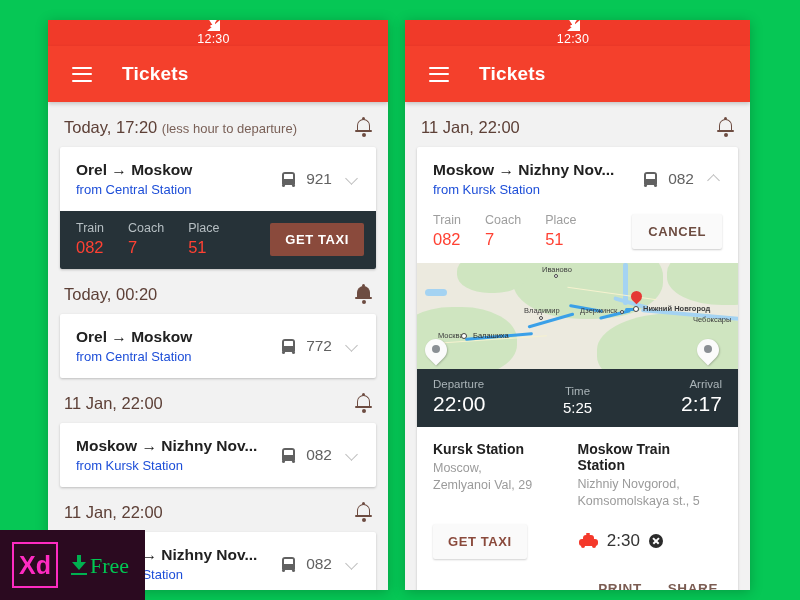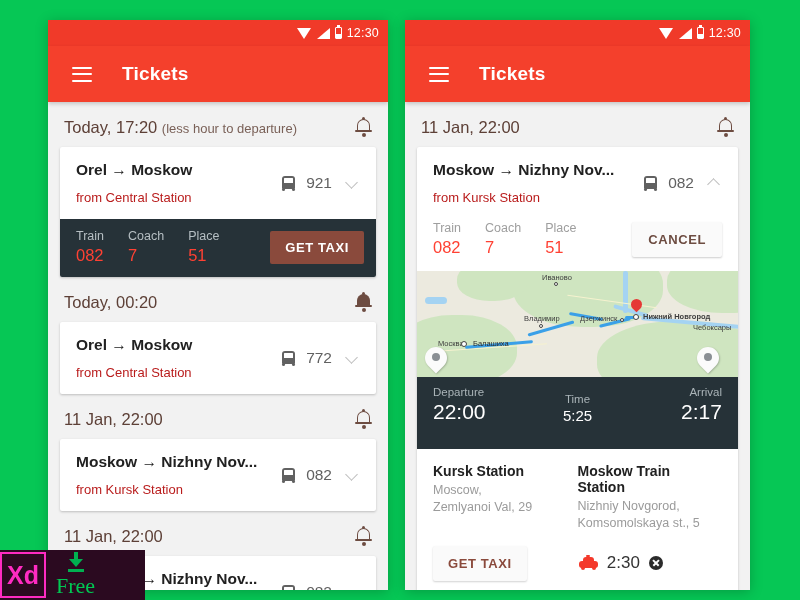--- a/index.html
+++ b/index.html
@@ -19,21 +19,21 @@
     overflow: hidden;
     box-shadow: 0 2px 12px rgba(0,0,0,.22);
   }
   #phone-left  { left: 48px;  top: 20px; }
   #phone-right { left: 405px; top: 20px; width: 345px; }
 
   
   .statusbar {
     height: 26px; background: #f03a29;
     display: flex; align-items: center; justify-content: flex-end;
-    padding-right: 9px; gap: 5px;
+    padding-right: 9px; gap: 5px; flex-direction: column;
   }
   .sb-time { color: #fff; font-size: 12.5px; letter-spacing: .2px; }
   .ic-wifi { width: 15px; height: 11px; position: relative; }
   .ic-wifi::before {
     content: ""; position: absolute; left: 0; top: 0;
     border-left: 7.5px solid transparent; border-right: 7.5px solid transparent;
     border-top: 11px solid #fff;
   }
   .ic-sig { width: 13px; height: 11px; position: relative; }
   .ic-sig::before {
@@ -93,21 +93,21 @@
 
   
   .card {
     background: #fff; margin: 0 12px; border-radius: 2px;
     box-shadow: 0 1px 2.5px rgba(0,0,0,.22);
     overflow: hidden;
   }
   .card-main { display: flex; align-items: center; padding: 14px 18px 14px 16px; }
   .route-wrap { flex: 1; min-width: 0; }
   .route { font-size: 15.5px; color: #212121; font-weight: bold; white-space: nowrap; }
-  .from { font-size: 13px; color: #b91c1c; margin-top: 11px; white-space: nowrap; }
+  .from { font-size: 13px; color: #1d4ed8; margin-top: 3px; white-space: nowrap; }
   .numgrp { display: flex; align-items: center; gap: 10px; margin-right: 14px; }
   .ic-bus { width: 15px; height: 15px; position: relative; flex: none; }
   .ic-bus .body {
     position: absolute; inset: 0 1px 2px 1px; background: #616161;
     border-radius: 3px 3px 1px 1px;
   }
   .ic-bus .win {
     position: absolute; left: 3px; top: 2.5px; right: 3px; height: 4.5px;
     background: #fff; border-radius: .5px;
   }
@@ -188,21 +188,21 @@
     box-shadow: 0 1px 2px rgba(0,0,0,.25);
   }
   .map .wpin .dot {
     position: absolute; left: 7px; top: 6px; width: 8px; height: 8px;
     background: #8a8f94; border-radius: 50%;
   }
 
   
   .times {
     background: #263238; display: flex; align-items: flex-end;
-    padding: 9px 16px 25px 16px;
+    padding: 9px 16px 11px 16px;
   }
   .tcell { flex: 1; }
   .tcell.mid { text-align: center; }
   .tcell.right { text-align: right; }
   .t-lbl { font-size: 11.5px; color: #aab4b8; }
   .t-val { font-size: 21px; color: #fff; margin-top: 2px; }
   .t-val.mid { font-size: 15px; }
   .t-val.right-v { font-size: 21px; }
 
   
@@ -252,31 +252,31 @@
     display: flex; justify-content: flex-end; gap: 26px;
     padding: 10px 20px 16px 16px;
   }
   .act-btn {
     background: none; border: none; cursor: pointer;
     font-size: 13.5px; font-weight: bold; letter-spacing: .6px; color: #7a5c52;
   }
 
   
   .xd-badge {
-    position: absolute; left: 0; bottom: 0; width: 145px; height: 50px;
+    position: absolute; left: 0; bottom: 0; width: 145px; height: 70px;
     background: #2b0a20; display: flex; align-items: center; gap: 10px;
-    z-index: 40;
+    padding-left: 12px; z-index: 40;
   }
   .xd-mark {
     width: 46px; height: 46px; border: 2.5px solid #ff2bc2;
     display: flex; align-items: center; justify-content: center;
     color: #ff2bc2; font-size: 25px; font-weight: bold;
     font-family: "Liberation Sans", sans-serif;
   }
-  .xd-free { display: flex; flex-direction: column; align-items: center; }
+  .xd-free { display: flex; align-items: center; }
   .dl-arrow { width: 22px; height: 20px; position: relative; }
   .dl-arrow .stem {
     position: absolute; left: 9px; top: 0; width: 4px; height: 9px; background: #00b050;
   }
   .dl-arrow .head {
     position: absolute; left: 4px; top: 7px;
     border-left: 7px solid transparent; border-right: 7px solid transparent;
     border-top: 8px solid #00b050;
   }
   .dl-arrow .base {

